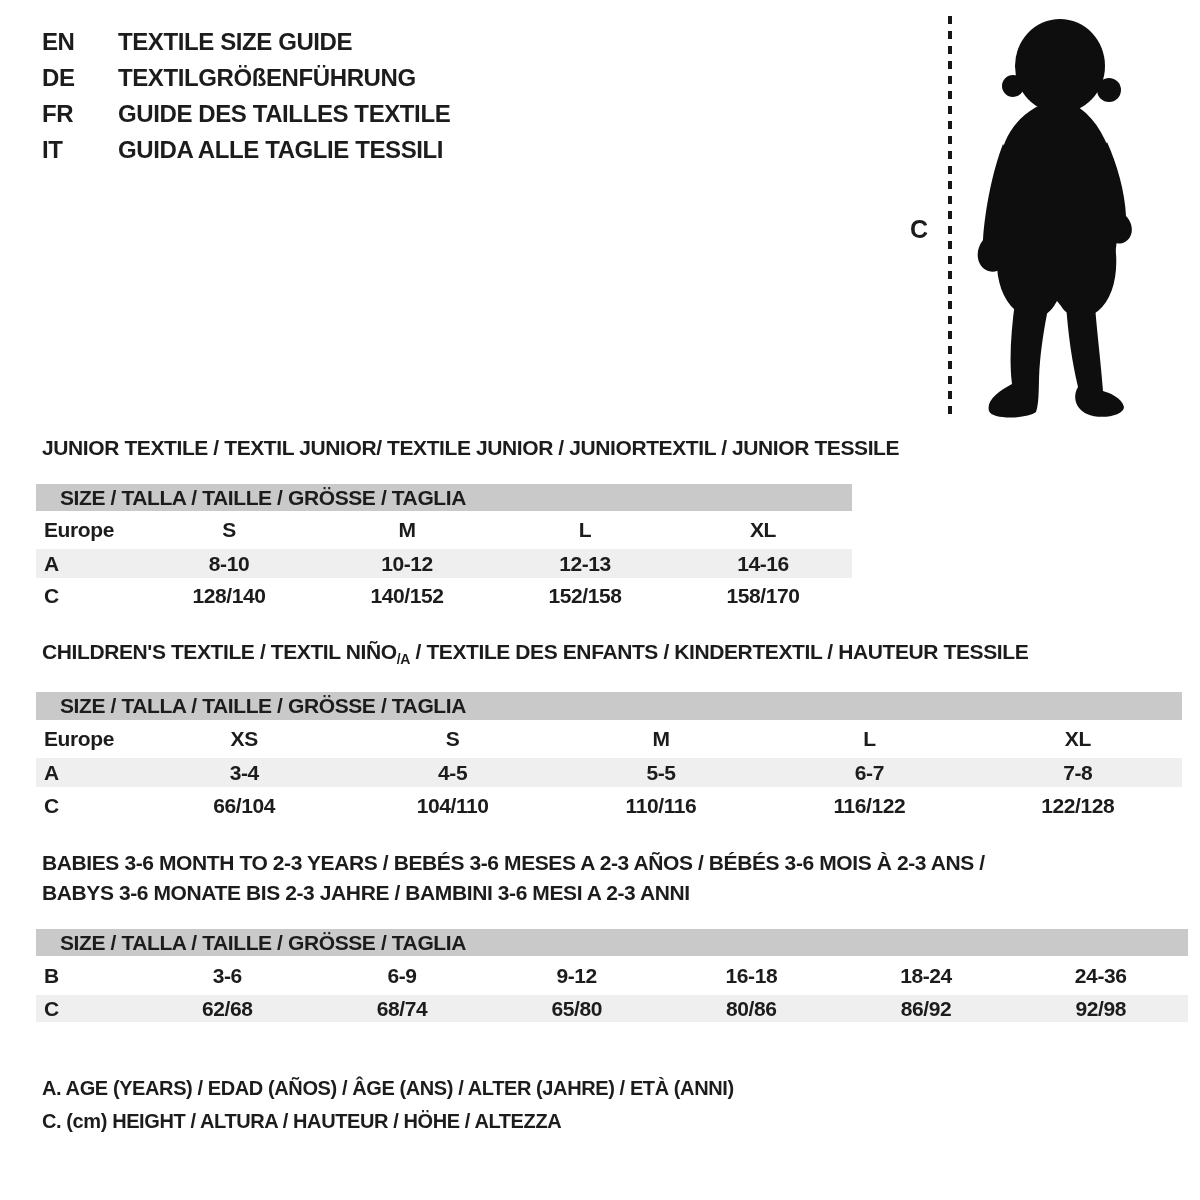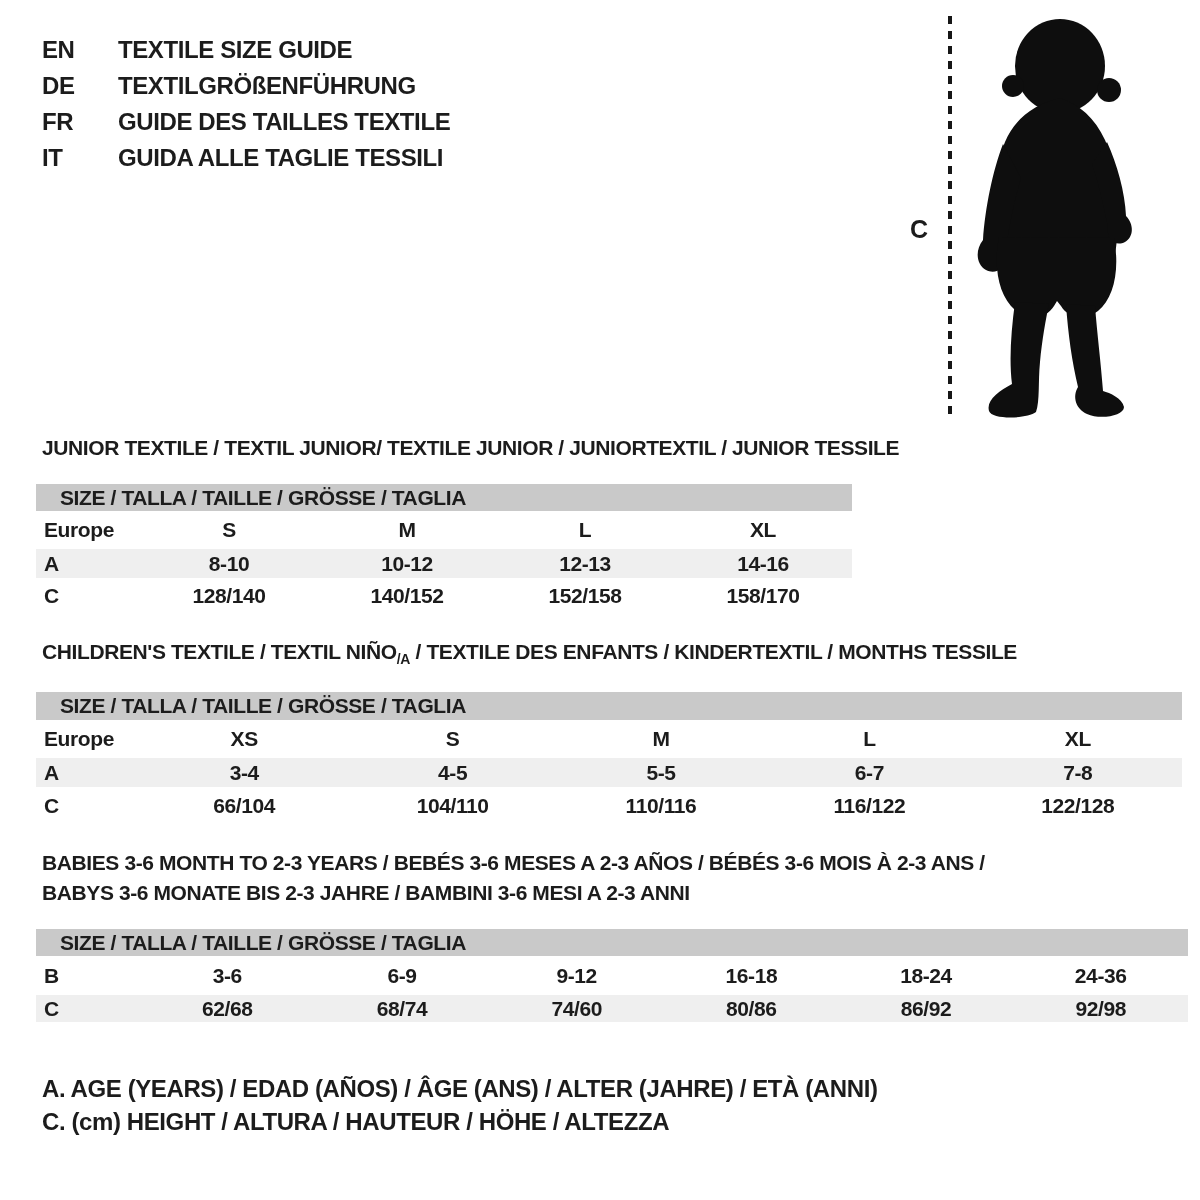--- a/index.html
+++ b/index.html
@@ -3,21 +3,21 @@
 <meta charset="utf-8">
 <style>
   html,body{margin:0;padding:0;background:#ffffff;}
   .page{
     position:relative;width:1200px;height:1200px;background:#ffffff;overflow:hidden;
     font-family:"Liberation Sans","DejaVu Sans",sans-serif;
     font-weight:bold;color:#1c1c1c;letter-spacing:-0.4px;
   }
   
   .lang-block{position:absolute;left:42px;top:28px;}
-  .lang-line{display:flex;height:36px;align-items:flex-end;font-size:24px;}
+  .lang-line{display:flex;height:36px;align-items:flex-start;font-size:24px;}
   .lang-code{width:76px;flex:0 0 76px;}
   
   .height-line{
     position:absolute;left:948px;top:16px;width:4px;height:402px;
     background:repeating-linear-gradient(to bottom,#161616 0px,#161616 8px,transparent 8px,transparent 15px);
   }
   .c-label{position:absolute;left:910px;top:215px;font-size:25px;}
   .baby-svg{position:absolute;left:957px;top:12px;}
   
   .section-heading{position:absolute;left:42px;font-size:21px;white-space:nowrap;}
@@ -35,21 +35,21 @@
     background:#c9c9c9;display:flex;align-items:center;
     padding-left:24px;font-size:21px;box-sizing:border-box;
   }
   .bar-h27{height:27px;} .bar-h28{height:28px;}
   .trow{display:flex;align-items:center;font-size:21px;}
   .trow .lbl{flex:0 0 96px;padding-left:8px;}
   .trow .cell{flex:1;text-align:center;}
   .shaded{background:#efefef;}
   .rh38{height:38px;} .rh29{height:29px;} .rh35{height:35px;} .rh39{height:39px;} .rh27{height:27px;}
   
-  .legend{position:absolute;left:42px;top:1072px;font-size:24px;}
+  .legend{position:absolute;left:42px;top:1072px;font-size:20px;}
   .legend-line{height:33px;display:flex;align-items:center;white-space:nowrap;}
 </style>
 </head>
 <body>
 
 <div class="page">
 
   <div class="lang-block">
     <div class="lang-line">
       <span class="lang-code">EN</span>
@@ -103,21 +103,21 @@
     <div class="trow rh35">
       <span class="lbl">C</span>
       <span class="cell">128/140</span>
       <span class="cell">140/152</span>
       <span class="cell">152/158</span>
       <span class="cell">158/170</span>
     </div>
   </div>
 
   <div class="section-heading heading-children">
-    <span>CHILDREN'S TEXTILE / TEXTIL NIÑO</span><span class="sub-a">/A</span><span> / TEXTILE DES ENFANTS / KINDERTEXTIL / MONTHS TESSILE</span>
+    <span>CHILDREN'S TEXTILE / TEXTIL NIÑO</span><span class="sub-a">/A</span><span> / TEXTILE DES ENFANTS / KINDERTEXTIL / HAUTEUR TESSILE</span>
   </div>
   <div class="size-table table-children">
     <div class="size-bar bar-h28">SIZE / TALLA / TAILLE / GRÖSSE / TAGLIA</div>
     <div class="trow rh38">
       <span class="lbl">Europe</span>
       <span class="cell">XS</span>
       <span class="cell">S</span>
       <span class="cell">M</span>
       <span class="cell">L</span>
       <span class="cell">XL</span>
@@ -150,21 +150,21 @@
       <span class="cell">6-9</span>
       <span class="cell">9-12</span>
       <span class="cell">16-18</span>
       <span class="cell">18-24</span>
       <span class="cell">24-36</span>
     </div>
     <div class="trow rh27 shaded">
       <span class="lbl">C</span>
       <span class="cell">62/68</span>
       <span class="cell">68/74</span>
-      <span class="cell">74/60</span>
+      <span class="cell">65/80</span>
       <span class="cell">80/86</span>
       <span class="cell">86/92</span>
       <span class="cell">92/98</span>
     </div>
   </div>
 
   <div class="legend">
     <div class="legend-line">A. AGE (YEARS) / EDAD (AÑOS) / ÂGE (ANS) / ALTER (JAHRE) / ETÀ (ANNI)</div>
     <div class="legend-line">C. (cm) HEIGHT / ALTURA / HAUTEUR / HÖHE / ALTEZZA</div>
   </div>

